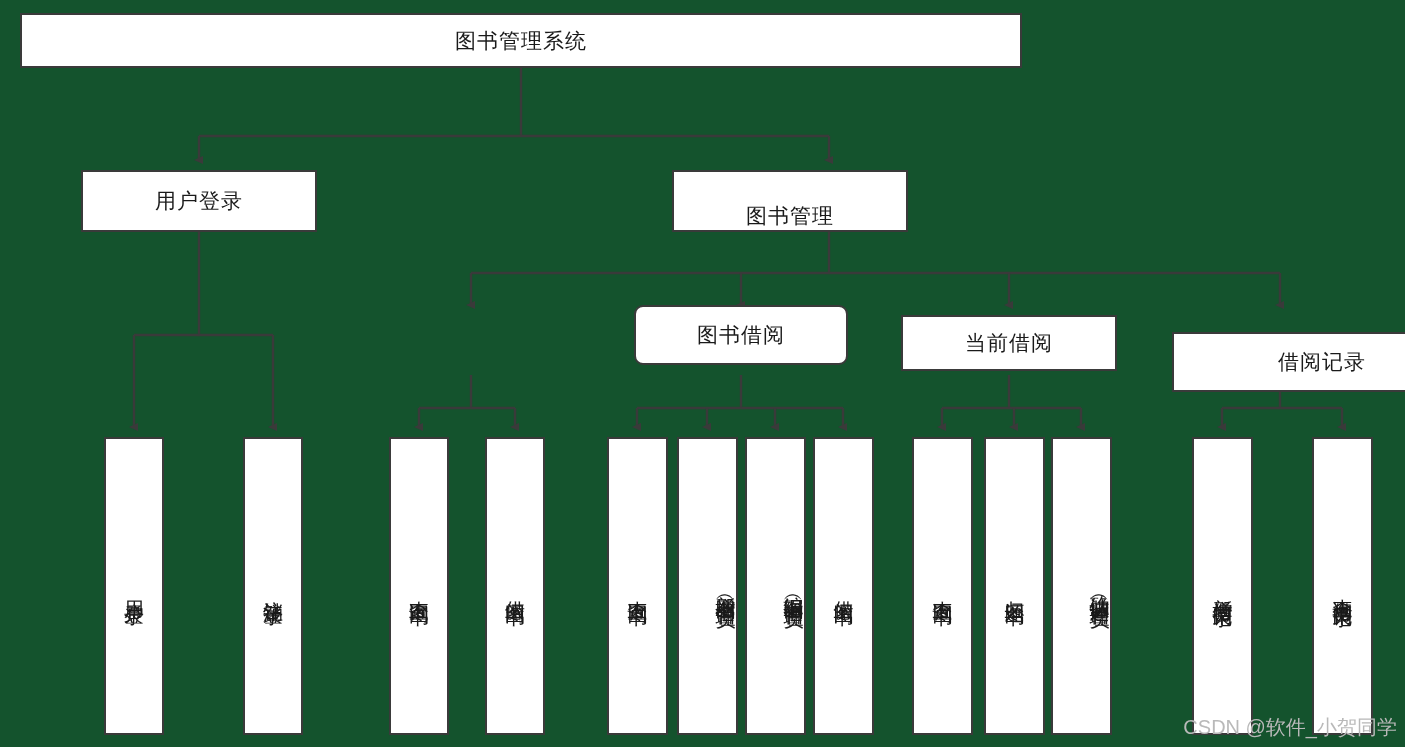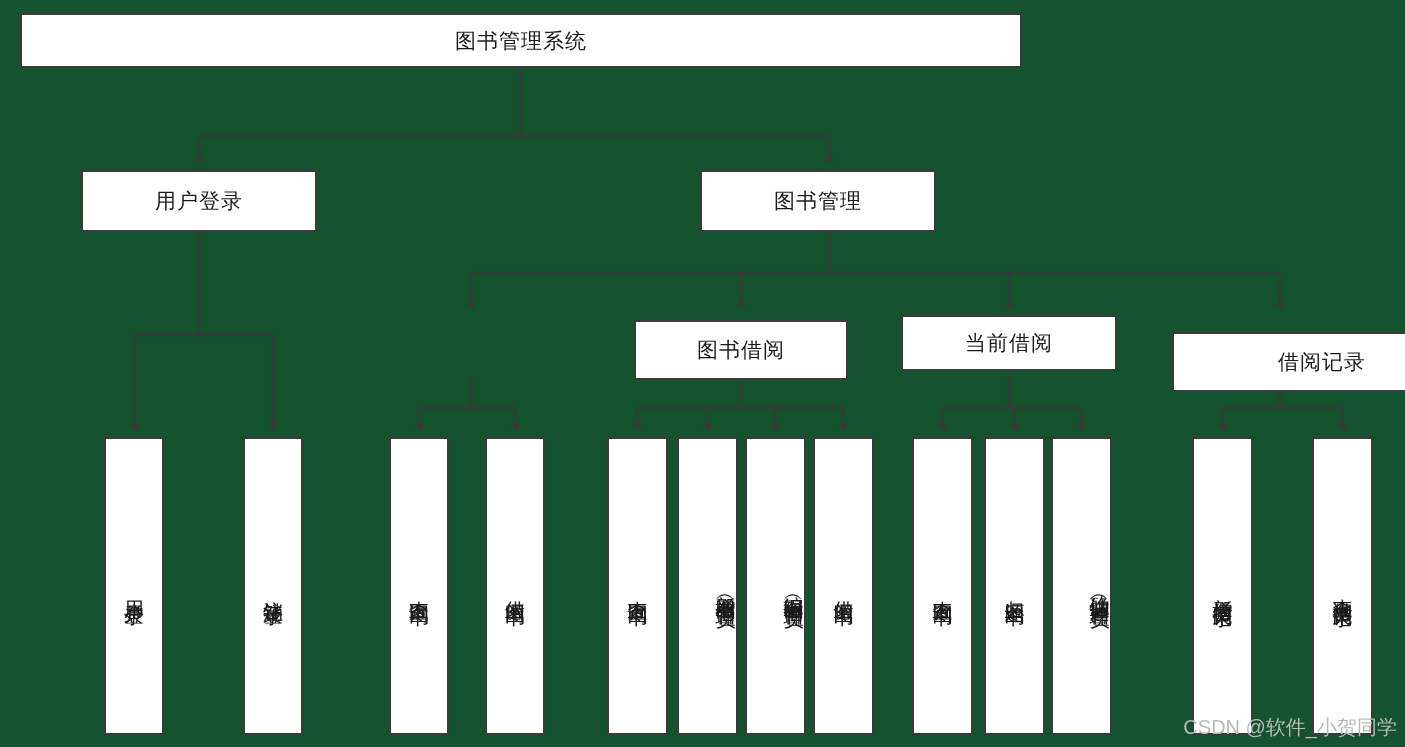--- a/index.html
+++ b/index.html
@@ -122,25 +122,25 @@
     </g>
   </svg>
 
   <div class="node horiz" style="left:20px; top:13px; width:1002px; height:55px;">
     <span class="node-label">图书管理系统</span>
   </div>
 
   <div class="node horiz" style="left:81px; top:170px; width:236px; height:62px;">
     <span class="node-label">用户登录</span>
   </div>
-  <div class="node horiz" style="left:700px; top:170px; width:236px; height:62px;">
+  <div class="node horiz" style="left:672px; top:170px; width:236px; height:62px;align-items:flex-end;">
     <span class="node-label">图书管理</span>
   </div>
 
-  <div class="node horiz" style="left:634px; top:320px; width:214px; height:60px;">
+  <div class="node horiz" style="left:634px; top:305px; width:214px; height:60px;border-radius:9px;">
     <span class="node-label">图书借阅</span>
   </div>
   <div class="node horiz" style="left:901px; top:315px; width:216px; height:56px;">
     <span class="node-label">当前借阅</span>
   </div>
   <div class="node horiz" style="left:1172px; top:332px; width:256px; height:60px;padding-left:44px;">
     <span class="node-label">借阅记录</span>
   </div>
 
   <div class="node vert tall" style="left:104px; top:437px; width:60px; height:298px;">

